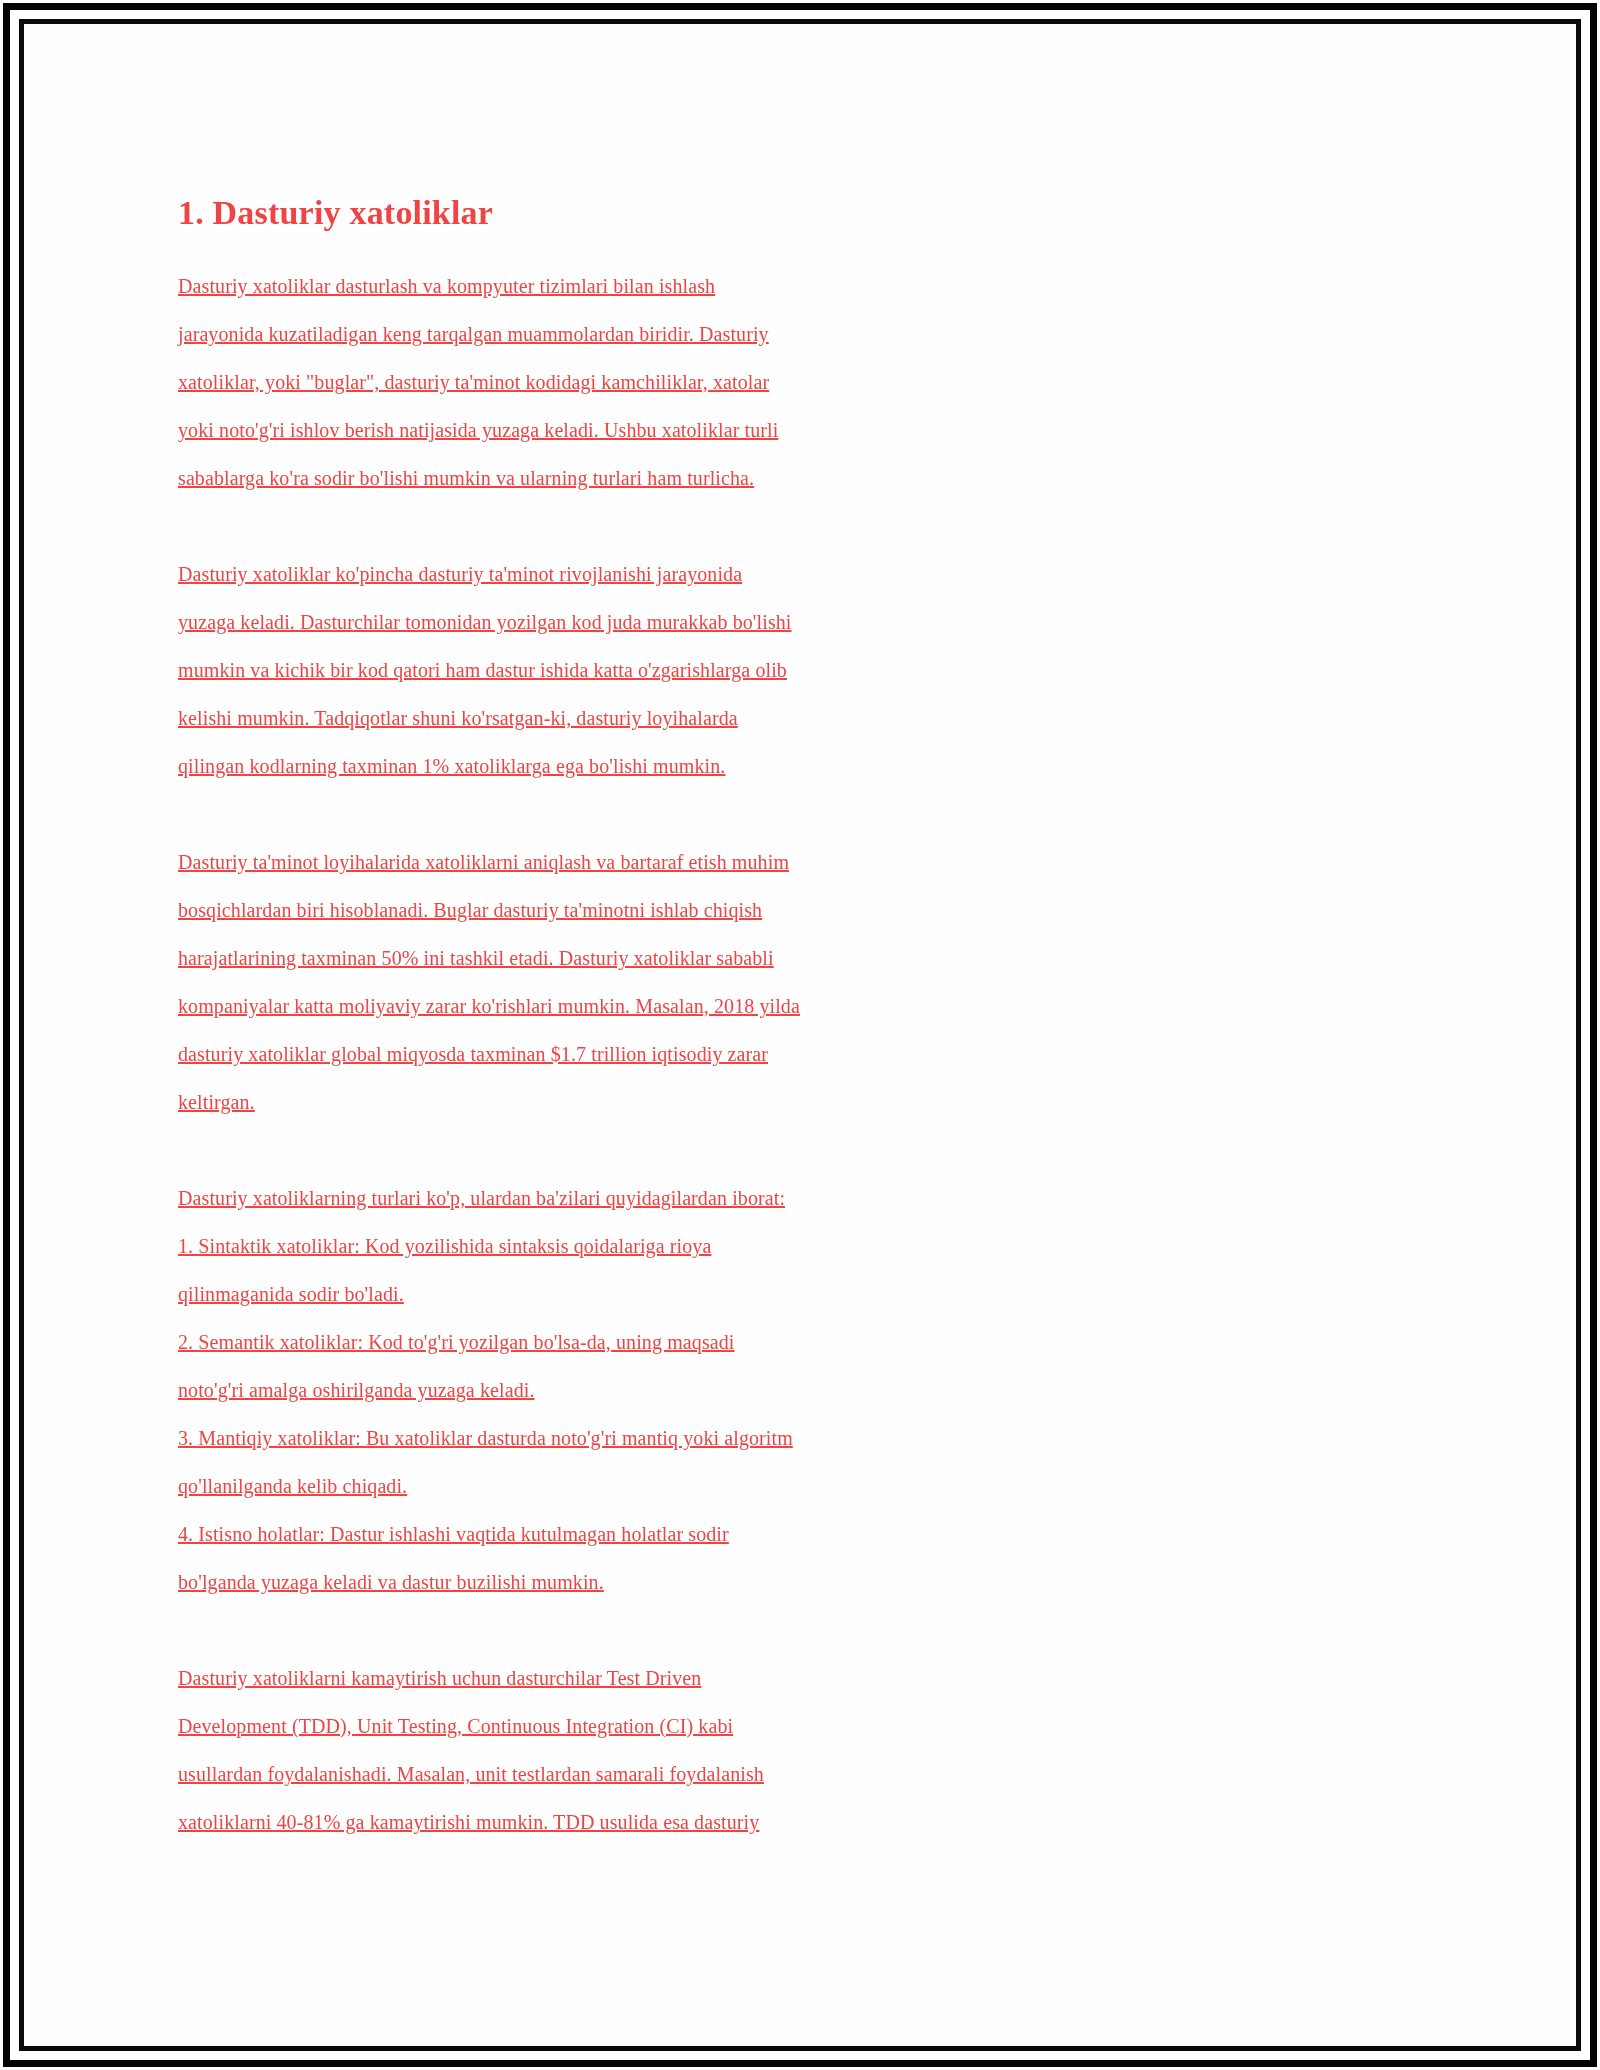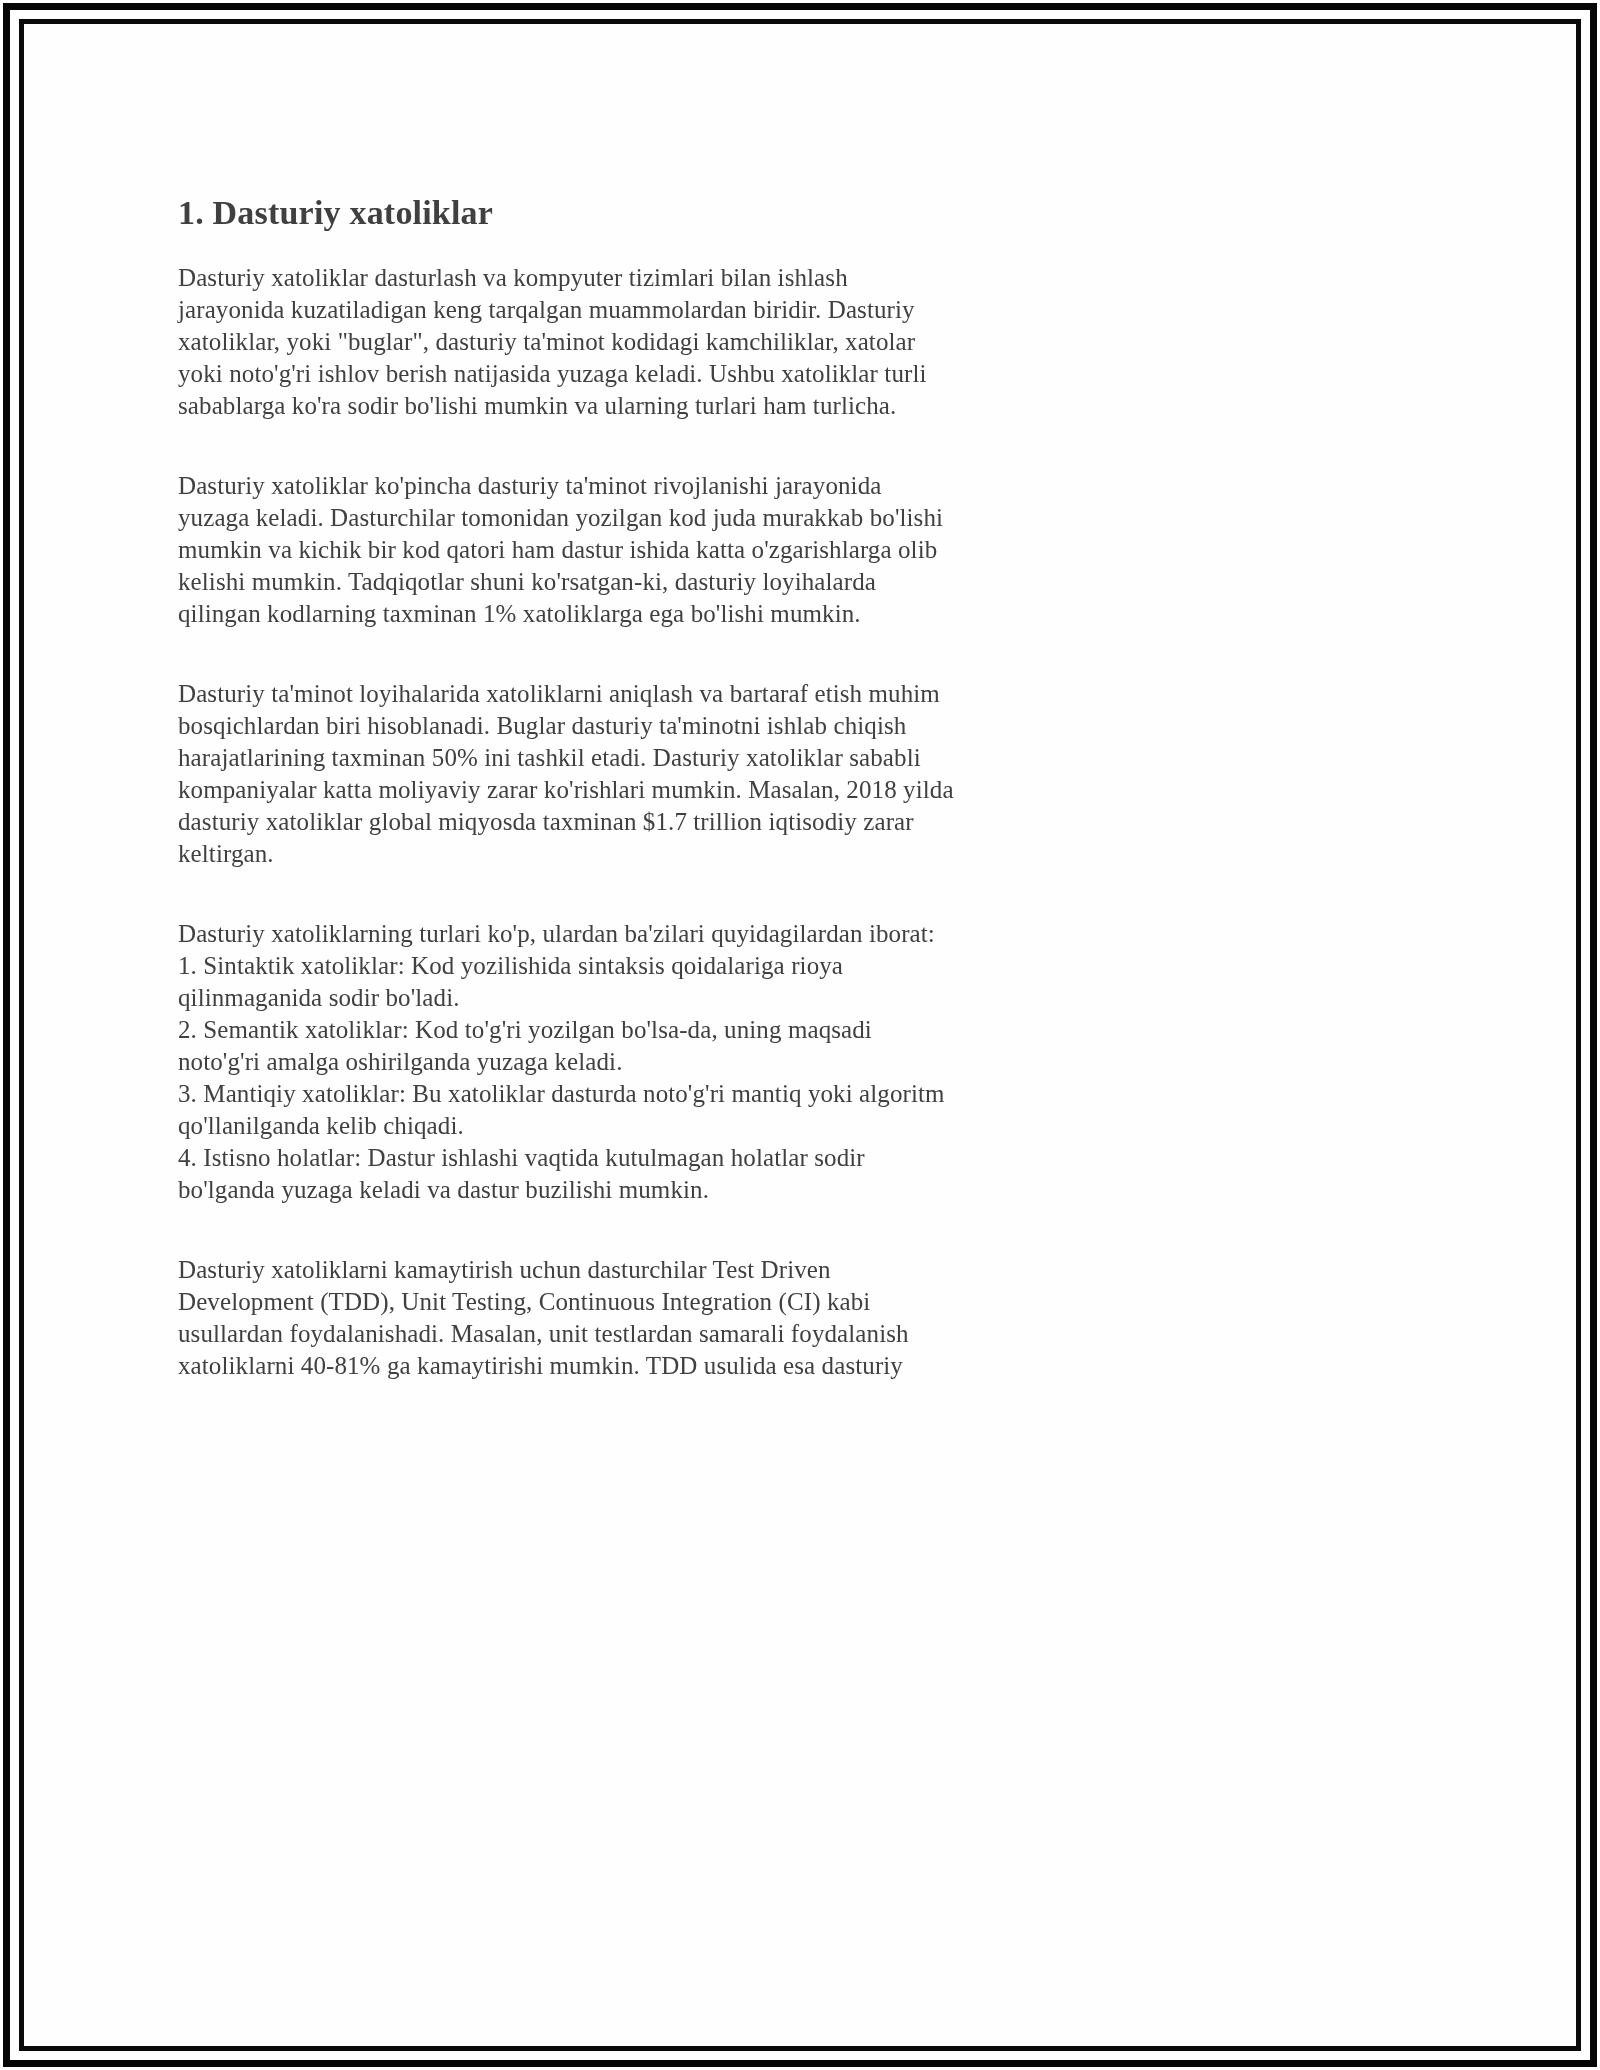--- a/index.html
+++ b/index.html
@@ -25,35 +25,36 @@
     inset: 19px;
     border: 5px solid #0a0a0a;
     box-sizing: border-box;
     background: #fefefe;
   }
   .content {
     position: absolute;
     left: 178px;
     top: 192px;
     width: 950px;
-    color: #404040;
+    color: #ef4444;
   }
   .doc-title {
     font-size: 34px;
     font-weight: bold;
     line-height: 42px;
     margin: 0 0 28px 0;
     letter-spacing: 0.2px;
   }
   .para {
-    font-size: 25px;
-    line-height: 32px;
+    font-size: 20px;
+    line-height: 48px;
     margin: 0 0 48px 0;
     white-space: pre-line;
     letter-spacing: 0.1px;
+    text-decoration: underline;
   }
   .para:last-child {
     margin-bottom: 0;
   }
 </style>
 </head>
 <body>
 
 <div class="frame-outer"></div>
 <div class="frame-inner"></div>

